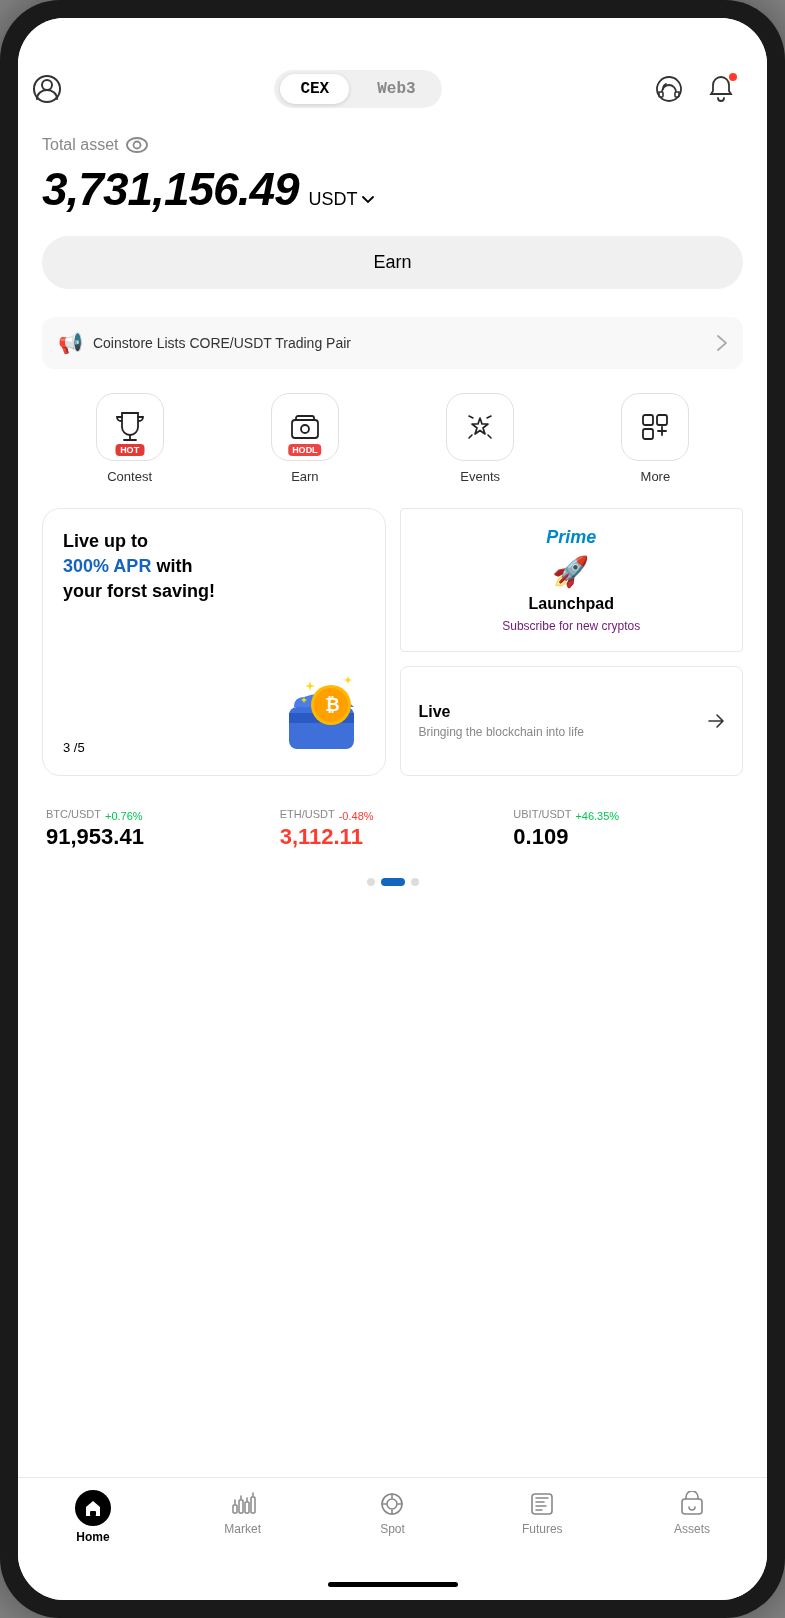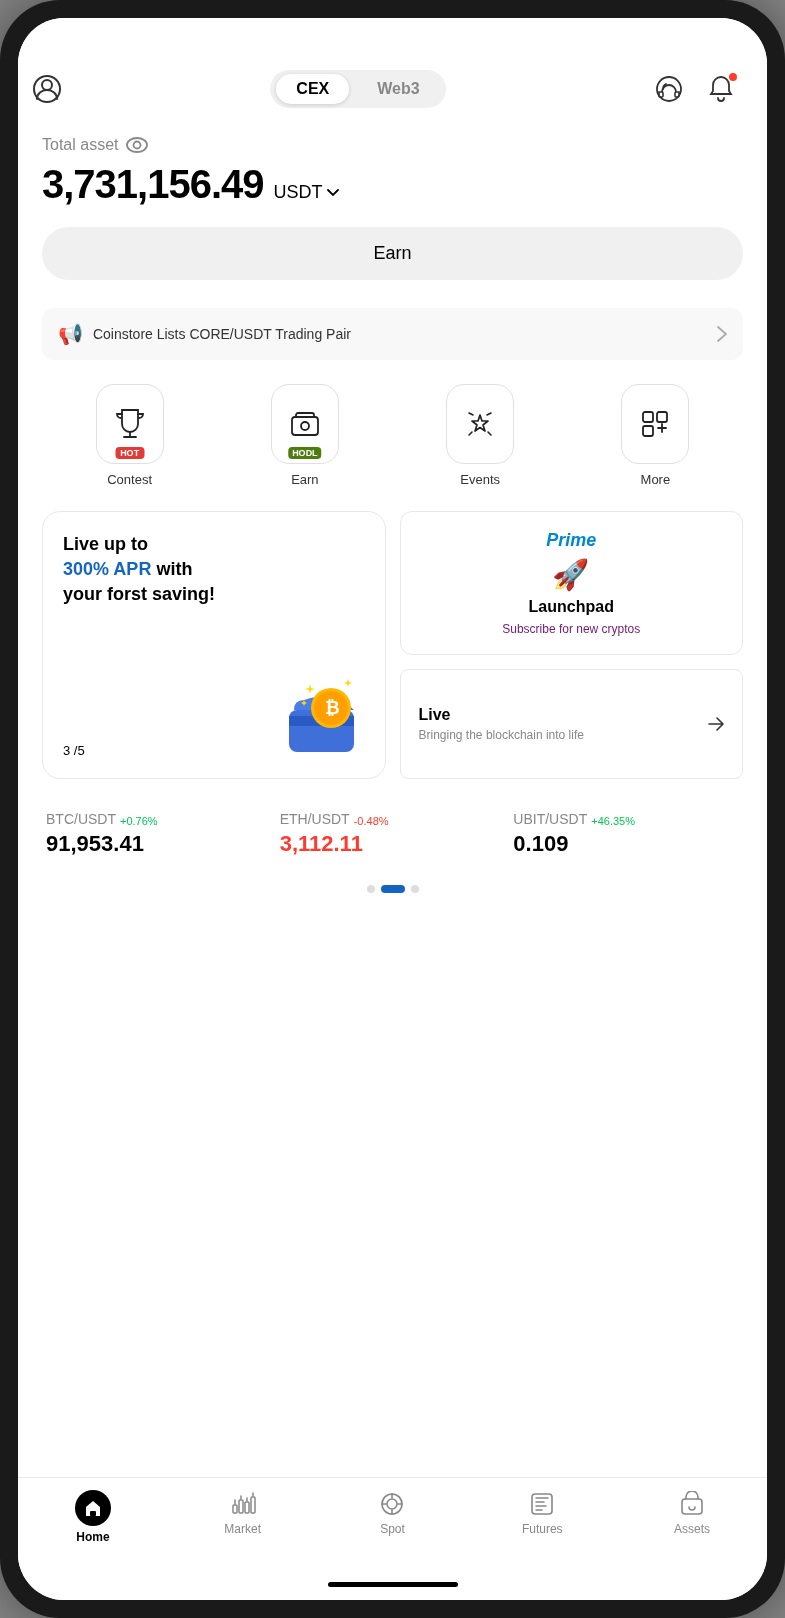--- a/index.html
+++ b/index.html
@@ -38,20 +38,21 @@
       flex-shrink: 0;
     }
     
     .top-nav {
       display: flex;
       align-items: center;
       justify-content: space-between;
       padding: 8px 28px 12px 11px;
       background: #fff;
       flex-shrink: 0;
+      font-family: Liberation Mono, monospace;
     }
     .nav-center {
       display: flex;
       align-items: center;
       gap: 8px;
       background: #f0f0f0;
       border-radius: 20px;
       padding: 4px 6px;
     }
     .nav-tab {
@@ -111,24 +112,25 @@
       font-size: 16px;
       margin-bottom: 8px;
     }
     .asset-value {
       display: flex;
       align-items: baseline;
       gap: 10px;
       margin-bottom: 20px;
     }
     .asset-number {
-      font-size: 40px;
+      font-size: 46px;
       font-weight: 700;
       color: #000;
       letter-spacing: -1px;
+      font-style: italic;
     }
     .asset-currency {
       font-size: 18px;
       font-weight: 500;
       color: #000;
       display: flex;
       align-items: center;
       gap: 4px;
     }
     
@@ -187,21 +189,21 @@
     }
     .menu-item {
       display: flex;
       flex-direction: column;
       align-items: center;
       gap: 8px;
       cursor: pointer;
     }
     .menu-icon-box {
       width: 68px;
-      height: 80px;
+      height: 68px;
       border: 1.5px solid #e0e0e0;
       border-radius: 18px;
       display: flex;
       align-items: center;
       justify-content: center;
       position: relative;
       font-size: 28px;
     }
     .menu-label {
       font-size: 13px;
@@ -218,21 +220,21 @@
       font-size: 9px;
       font-weight: 700;
       padding: 1px 5px;
       border-radius: 4px;
     }
     .badge-hodl {
       position: absolute;
       bottom: 4px;
       left: 50%;
       transform: translateX(-50%);
-      background: #4d7c0f;
+      background: #ef4444;
       color: #fff;
       font-size: 9px;
       font-weight: 700;
       padding: 1px 4px;
       border-radius: 4px;
     }
     
     .cards-grid {
       display: grid;
       grid-template-columns: 1fr 1fr;
@@ -271,21 +273,21 @@
     .coin-illustration {
       position: absolute;
       bottom: 16px;
       right: 16px;
       width: 90px;
       height: 90px;
     }
     .card-right-top {
       background: #fff;
       border: 1.5px solid #e8e8e8;
-      border-radius: 12px;
+      border-radius: 4px;
       padding: 18px;
       min-height: 115px;
       display: flex;
       flex-direction: column;
       justify-content: center;
       align-items: center;
       gap: 6px;
     }
     .prime-label {
       font-size: 18px;
@@ -342,21 +344,21 @@
       display: flex;
       gap: 0;
       margin-bottom: 20px;
       overflow: hidden;
     }
     .ticker-item {
       flex: 1;
       padding: 8px 4px;
     }
     .ticker-pair {
-      font-size: 14px;
+      font-size: 11px;
       color: #888;
       margin-bottom: 4px;
     }
     .ticker-change-green {
       color: #00c853;
       font-size: 11px;
     }
     .ticker-change-red {
       color: #ff3b30;
       font-size: 11px;

